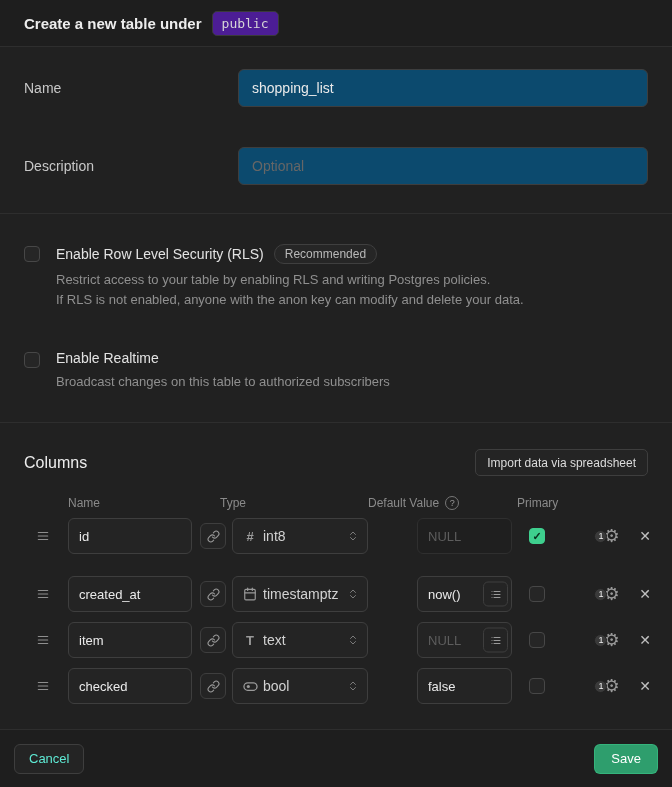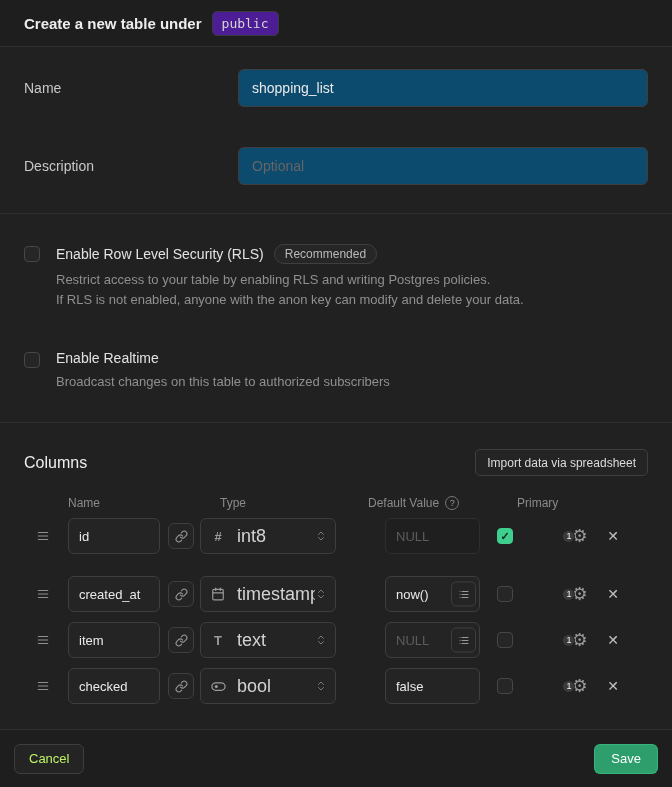--- a/index.html
+++ b/index.html
@@ -118,21 +118,21 @@
     align-items: center;
     justify-content: center;
     font-size: 9px;
     color: #9a9a9a;
   }
   .rows-wrap { margin-top: 8px; }
   .col-row { display: flex; align-items: center; padding: 0 24px; margin-bottom: 10px; }
   .col-row:first-child { margin-bottom: 22px; }
   .drag-handle { width: 44px; flex: 0 0 auto; padding-left: 12px; color: #8f8f8f; display: flex; align-items: center; cursor: grab; }
   .col-name-input {
-    width: 92px; height: 36px;
+    width: 124px; height: 36px;
     flex: 0 0 auto;
     margin-right: 8px;
     background: #242424;
     border: 1px solid #3e3e3e;
     border-radius: 6px;
     padding: 0 10px;
     font-size: 13px;
     color: #eaeaea;
     outline: none;
     font-family: "Liberation Sans", sans-serif;
@@ -153,21 +153,21 @@
     flex: 0 0 auto;
     margin-right: 12px;
     background: #242424;
     border: 1px solid #3e3e3e;
     border-radius: 6px;
     display: flex; align-items: center;
     padding: 0 8px;
     cursor: pointer;
   }
   .type-icon { width: 18px; color: #9a9a9a; font-size: 13px; font-weight: bold; display: flex; align-items: center; justify-content: center; flex: 0 0 auto; }
-  .type-label { font-size: 18px; color: #d2d2d2; margin-left: 10px; flex: 1; white-space: nowrap; overflow: hidden; }
+  .type-label { font-size: 14px; color: #d2d2d2; margin-left: 4px; flex: 1; white-space: nowrap; overflow: hidden; }
   .select-chevrons { color: #7a7a7a; display: flex; align-items: center; flex: 0 0 auto; }
   .default-wrap { width: 132px; flex: 0 0 auto; margin-right: 17px; position: relative; padding-left: 37px; }
   .default-input {
     width: 100%; height: 36px;
     background: #242424;
     border: 1px solid #3e3e3e;
     border-radius: 6px;
     padding: 0 10px;
     font-size: 13px;
     color: #eaeaea;
@@ -221,21 +221,21 @@
     height: 57px; flex: 0 0 auto;
     background: #1e1e1e;
     display: flex; align-items: center; justify-content: space-between;
     padding: 0 14px;
   }
   .cancel-btn {
     height: 30px; padding: 0 14px;
     background: #242424;
     border: 1px solid #3e3e3e;
     border-radius: 6px;
-    color: #bef264; font-size: 13px;
+    color: #5eead4; font-size: 13px;
     cursor: pointer;
     font-family: "Liberation Sans", sans-serif;
   }
   .save-btn {
     height: 30px; padding: 0 16px;
     background: var(--save-green, #2e9e6d);
     border: 1px solid rgba(62,207,142,0.45);
     border-radius: 6px;
     color: #ffffff; font-size: 13px;
     cursor: pointer;

